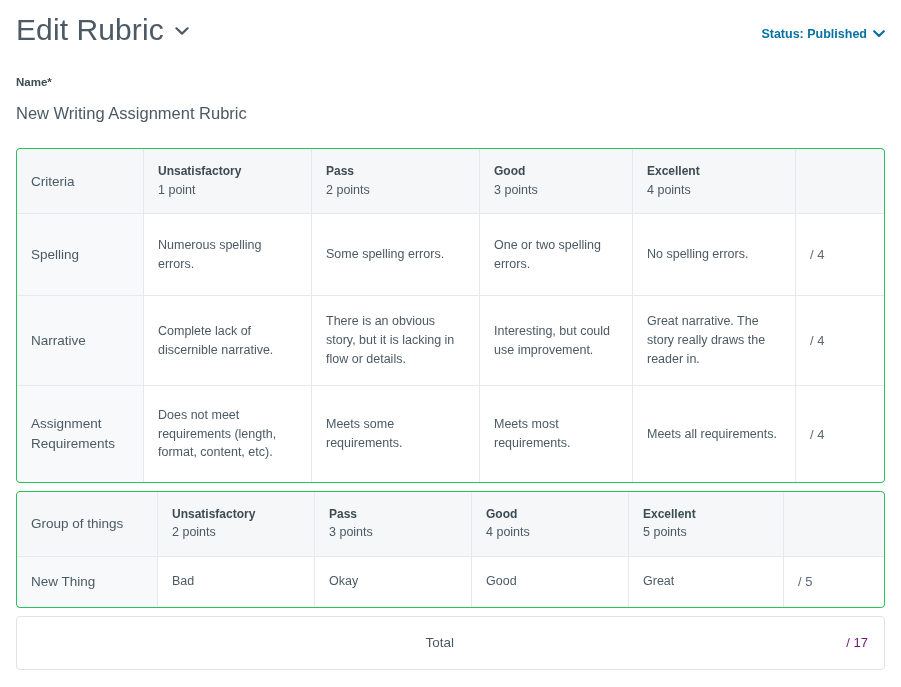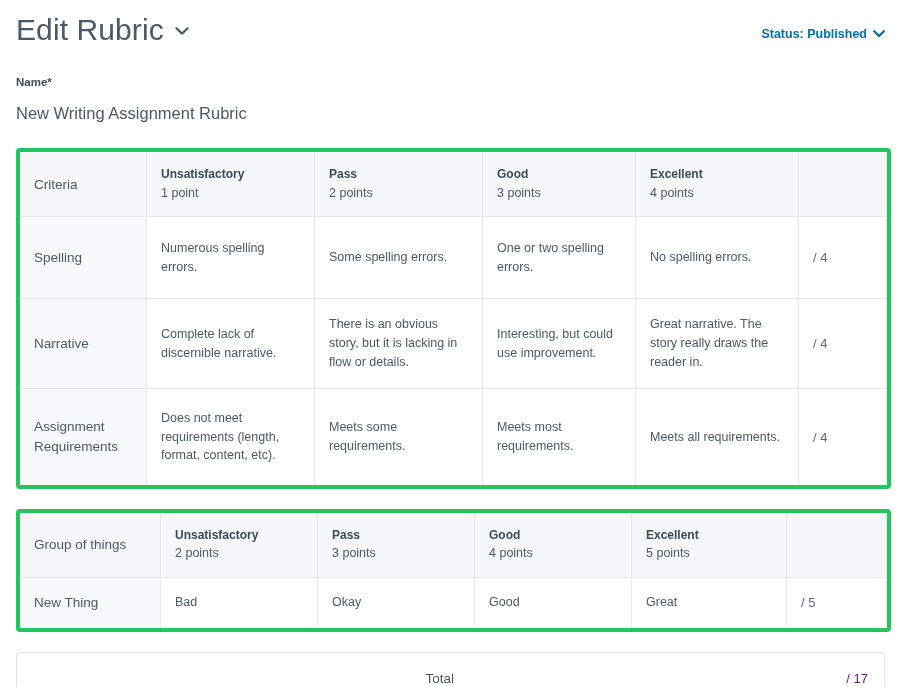--- a/index.html
+++ b/index.html
@@ -78,27 +78,27 @@
     line-height: 1.6;
     margin-top: 10px;
   }
 
   
   .tables-wrap {
     padding: 22px 16px 0 16px;
   }
   .rubric-table {
     width: 869px;
-    border: 4px solid #22c55e;
+    border: 1px solid #22c55e;
     border-radius: 4px;
     border-collapse: separate;
     border-spacing: 0;
     overflow: hidden;
     background: #4d7c0f;
-    margin-bottom: 20px;
+    margin-bottom: 8px;
     table-layout: fixed;
   }
   .rubric-table tr > * {
     border-right: 1px solid #e6e9ec;
     border-bottom: 1px solid #e6e9ec;
     vertical-align: middle;
     text-align: left;
   }
   .rubric-table tr > *:last-child { border-right: none; }
   .rubric-table tr:last-child > * { border-bottom: none; }

